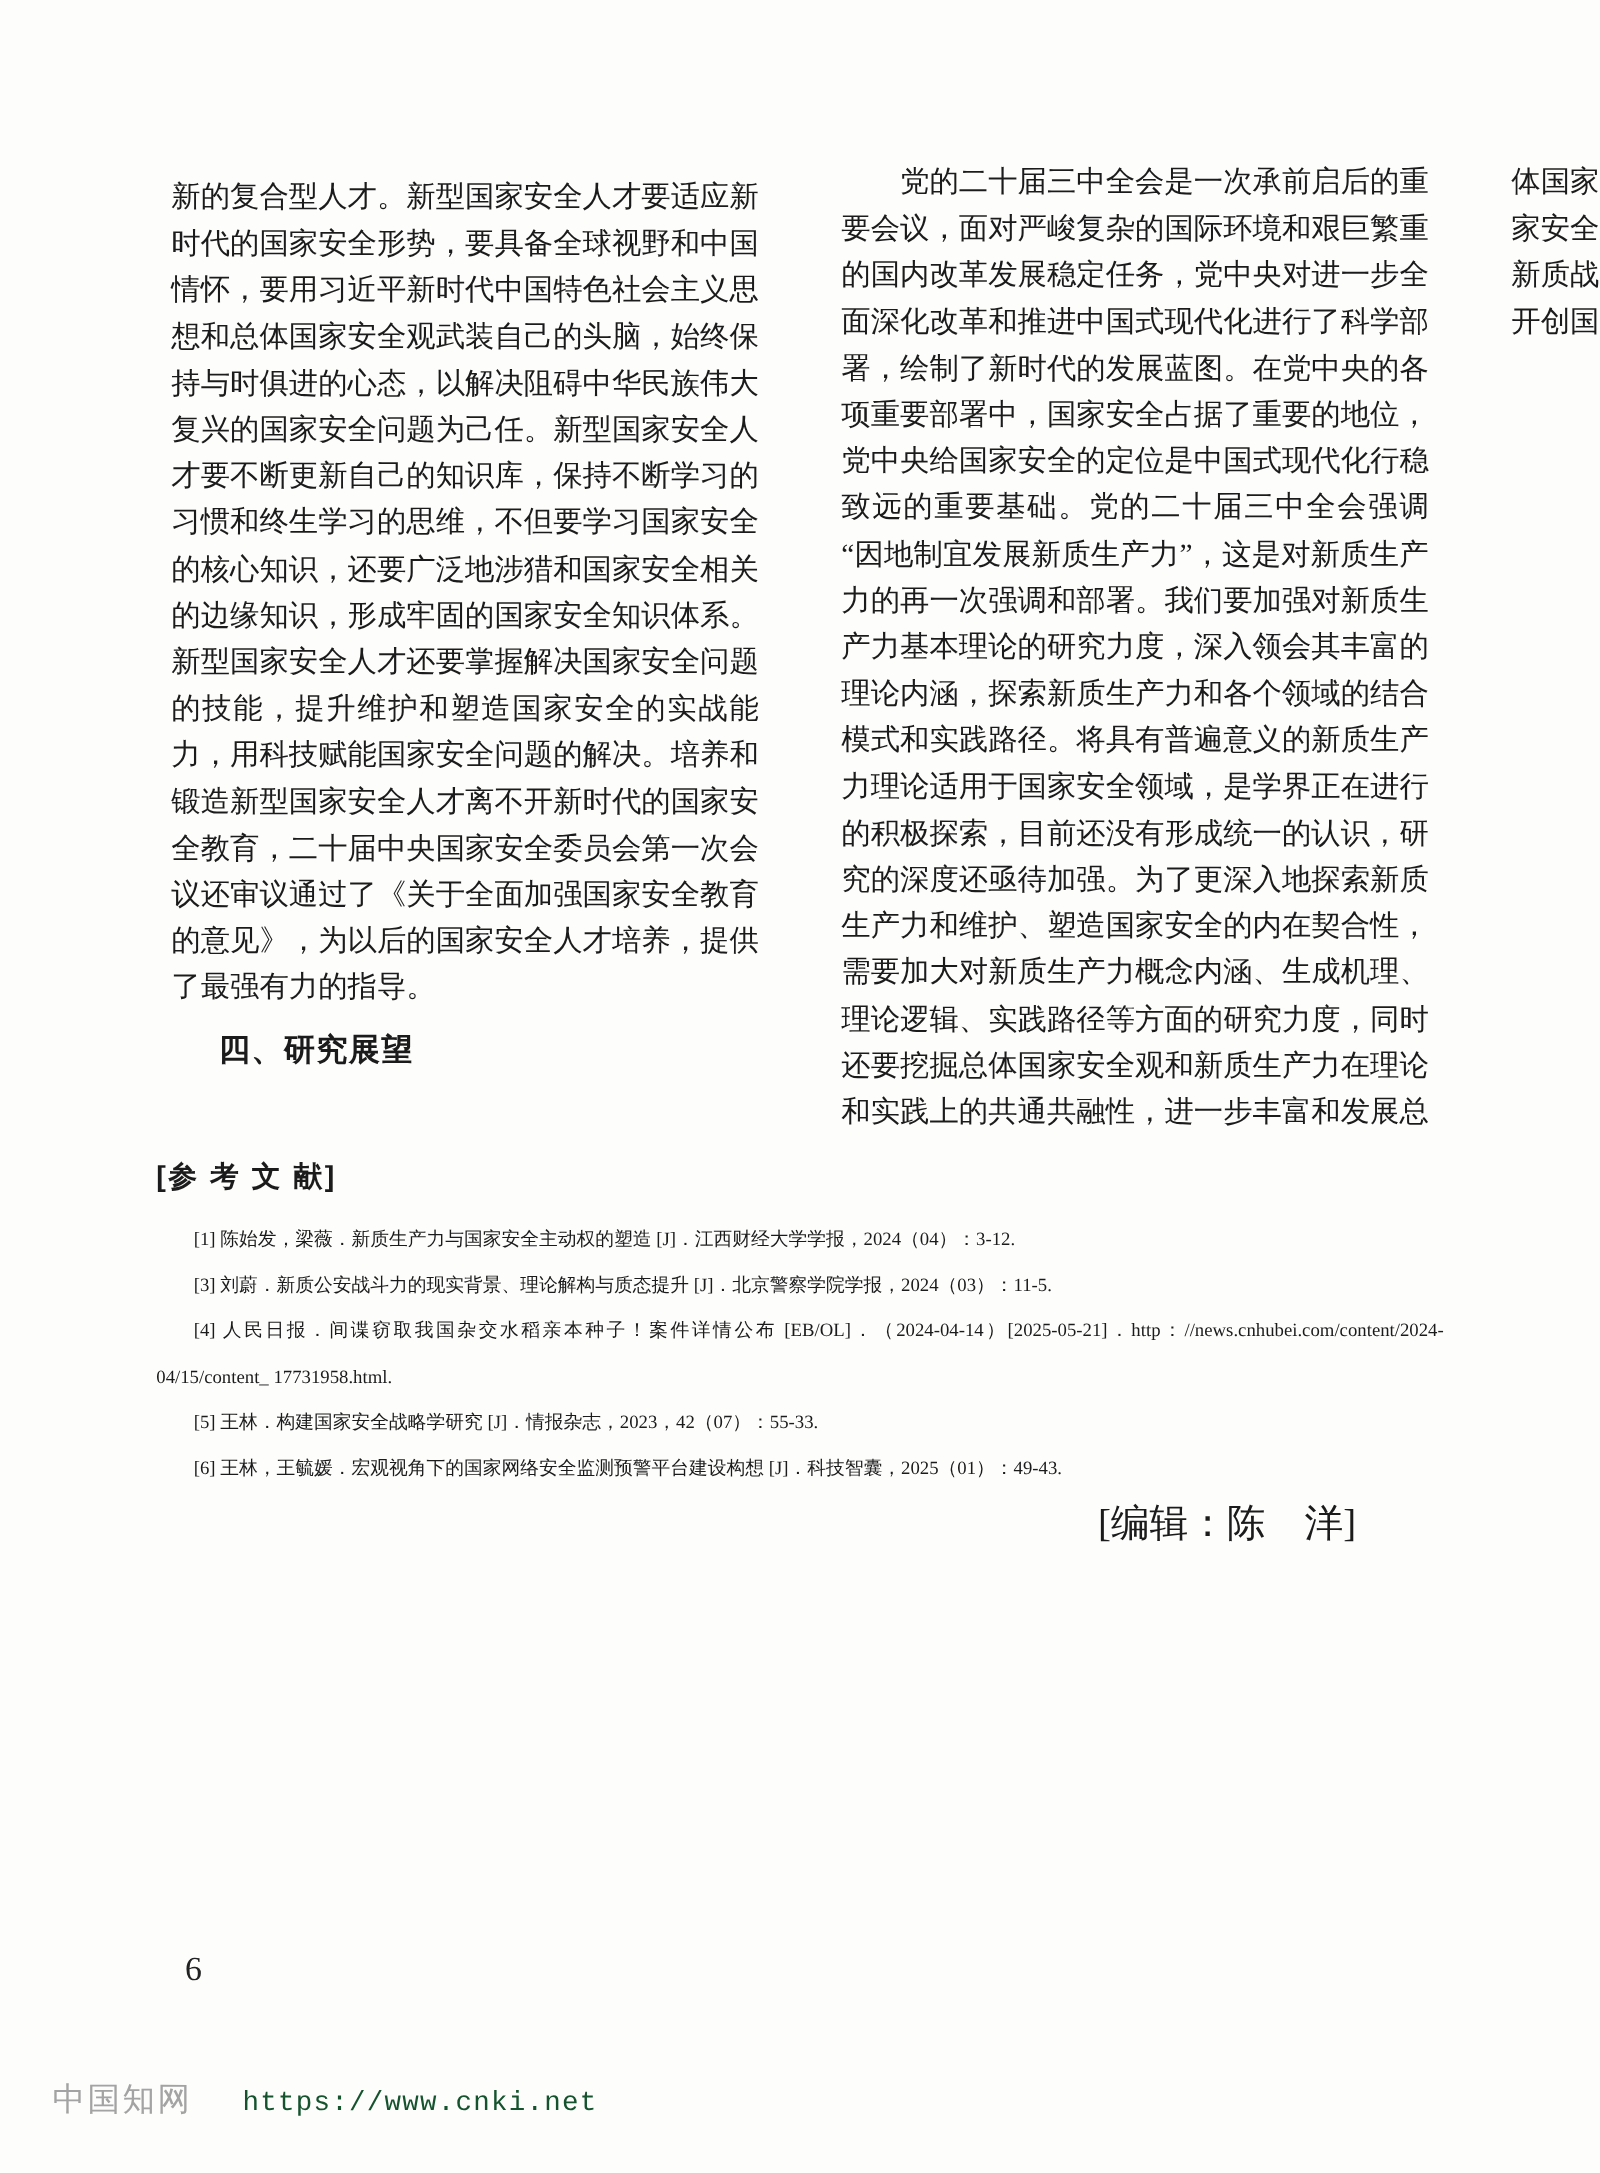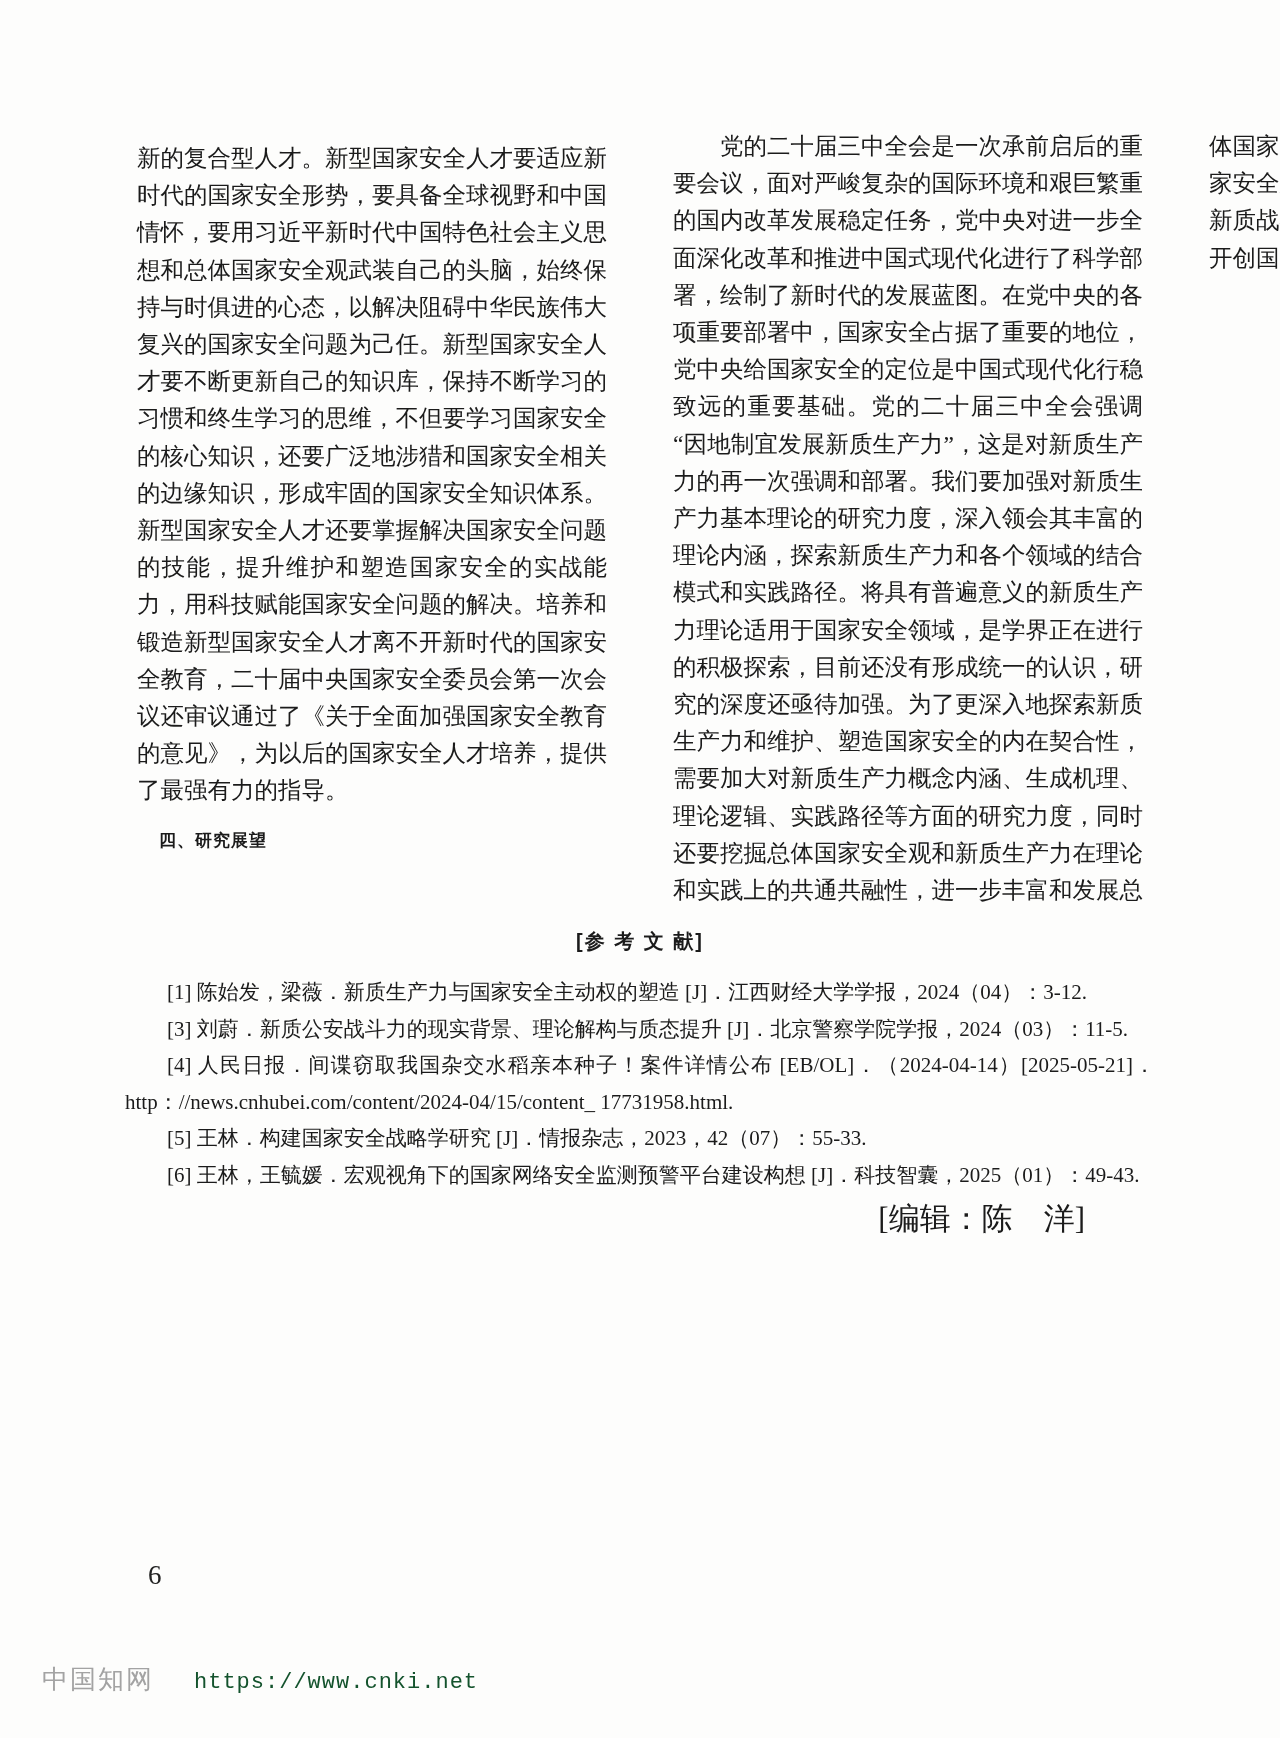--- a/index.html
+++ b/index.html
@@ -40,43 +40,43 @@
     margin: 12px;
   }
   p.cont {
     text-indent: 0;
   }
   p.indent {
     text-indent: 2em;
   }
   h3.section-heading {
     margin: 0;
-    font-size: 17px;
+    font-size: 25px;
     line-height: 37.2px;
     font-weight: 700;
     text-indent: 2em;
     font-family: "Liberation Sans", "DejaVu Sans", sans-serif;
     letter-spacing: 1px;
   }
   
   .references {
     margin-top: 14px;
   }
   .references-heading {
-    text-align: center;
+    text-align: left;
     font-weight: 700;
-    font-size: 20px;
+    font-size: 23px;
     line-height: 34px;
     font-family: "Liberation Sans", "DejaVu Sans", sans-serif;
     letter-spacing: 2px;
     margin: 0 0 16px 0;
   }
   .references p.ref {
     margin: 0;
-    font-size: 21px;
+    font-size: 15px;
     line-height: 36.6px;
     text-indent: 2em;
     text-align: justify;
   }
   .editor-note {
     margin: 6px 0 0 0;
     font-size: 31px;
     line-height: 37px;
     text-align: right;
     padding-right: 70px;

